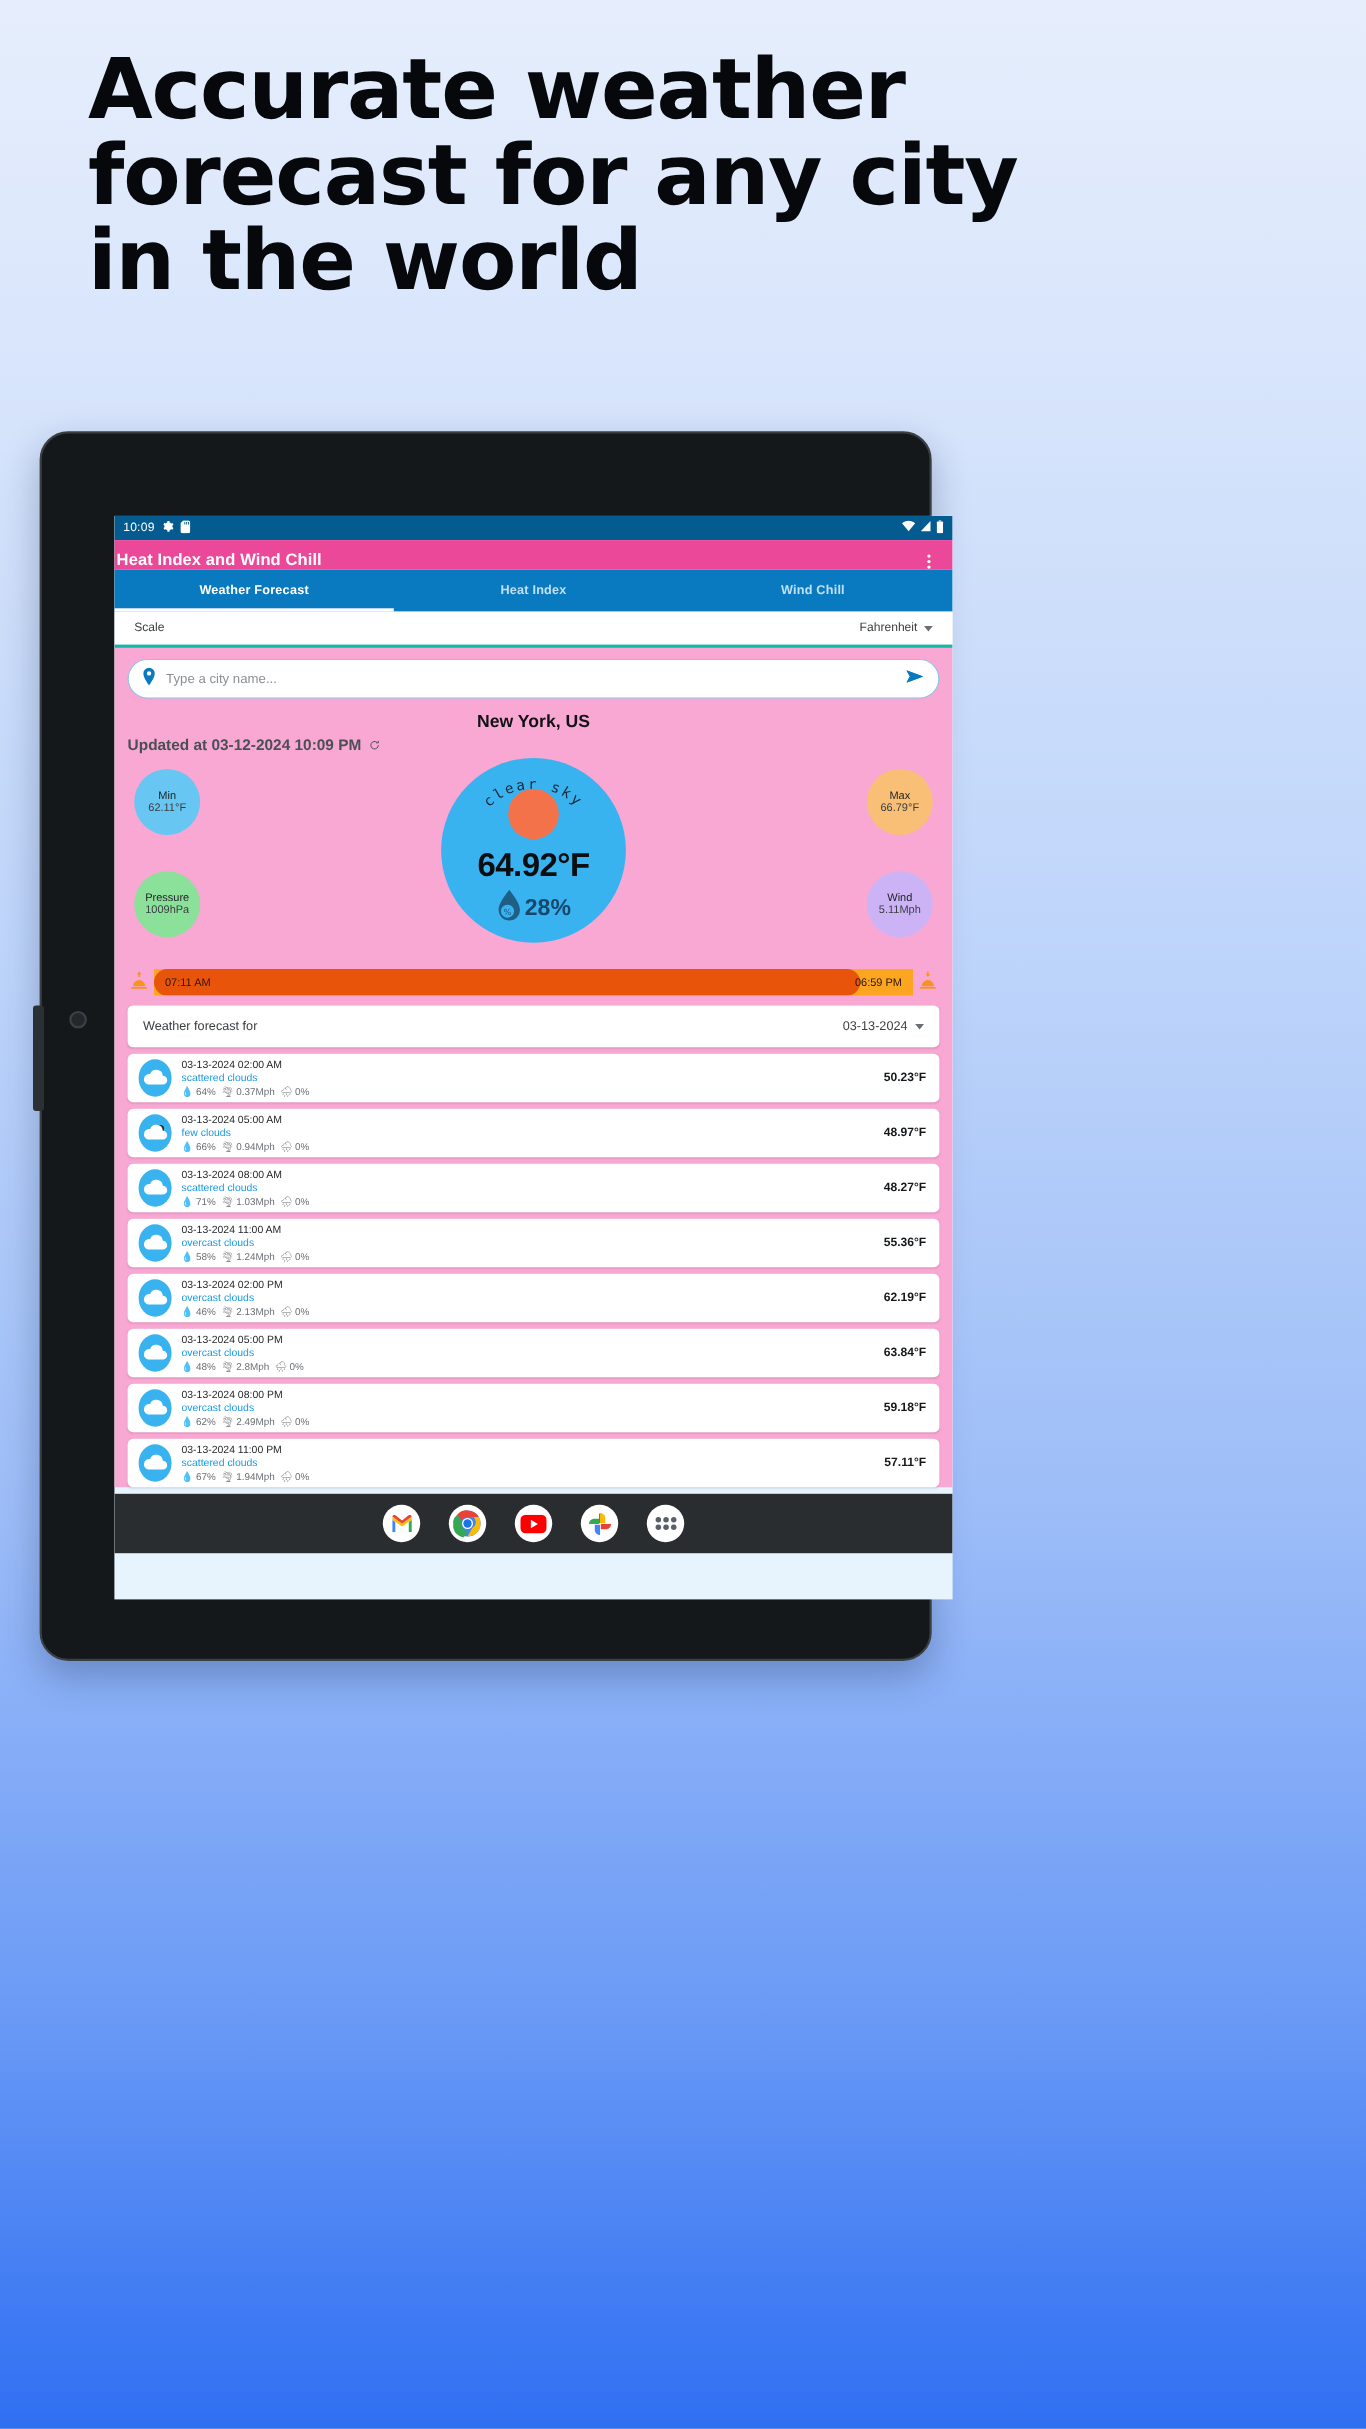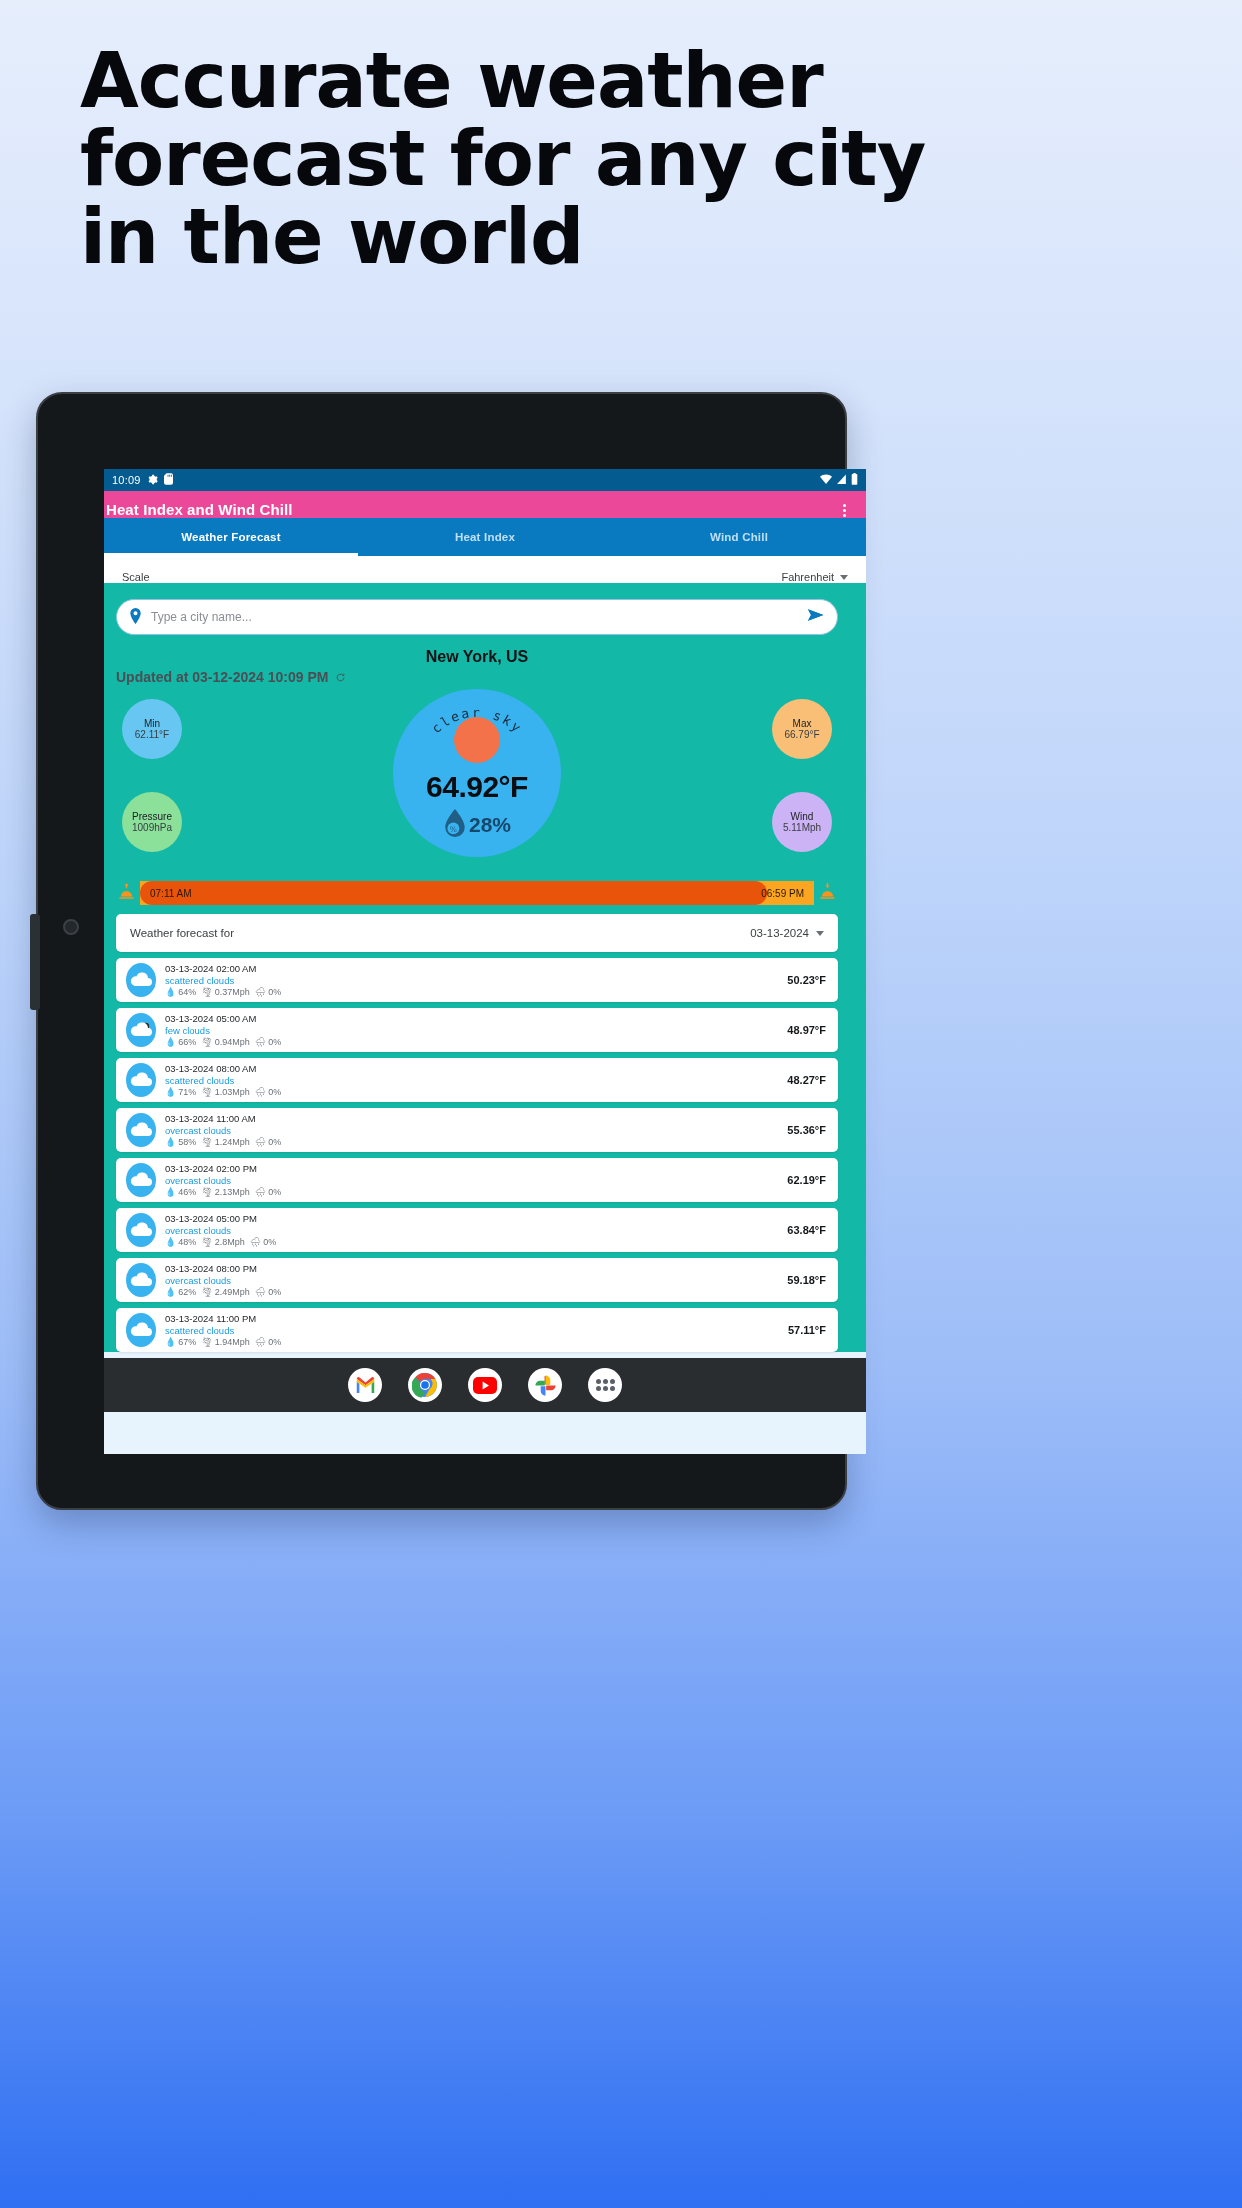--- a/index.html
+++ b/index.html
@@ -98,30 +98,30 @@
   .tab.active { color: #ffffff; }
   .tab.active::after {
     content: ""; position: absolute; left: 0; right: 0; bottom: 0;
     height: 3px; background: #ffffff;
   }
 
   
   .scale-row {
     background: #ffffff;
     height: 33px;
-    display: flex; align-items: flex-end;
+    display: flex; align-items: center;
     padding: 0 18px;
     font-size: 11px; color: #3c4043;
-    border-bottom: 6px solid #14b8a6;
+    border-bottom: 3px solid #14b8a6;
   }
   .scale-value { margin-left: auto; display: flex; align-items: center; gap: 6px; }
   .caret { width: 0; height: 0; border-left: 4px solid transparent; border-right: 4px solid transparent; border-top: 5px solid #6a6f75; }
 
   
-  .content { background: #14b8a6; padding: 10px 28px 0 12px; }
+  .content { background: #f9a8d4; padding: 10px 12px 0 12px; }
 
   .searchbar {
     background: #fff;
     border: 1px solid #8fc2e4;
     border-radius: 22px;
     height: 36px;
     display: flex; align-items: center;
     padding: 0 12px;
     gap: 9px;
   }

